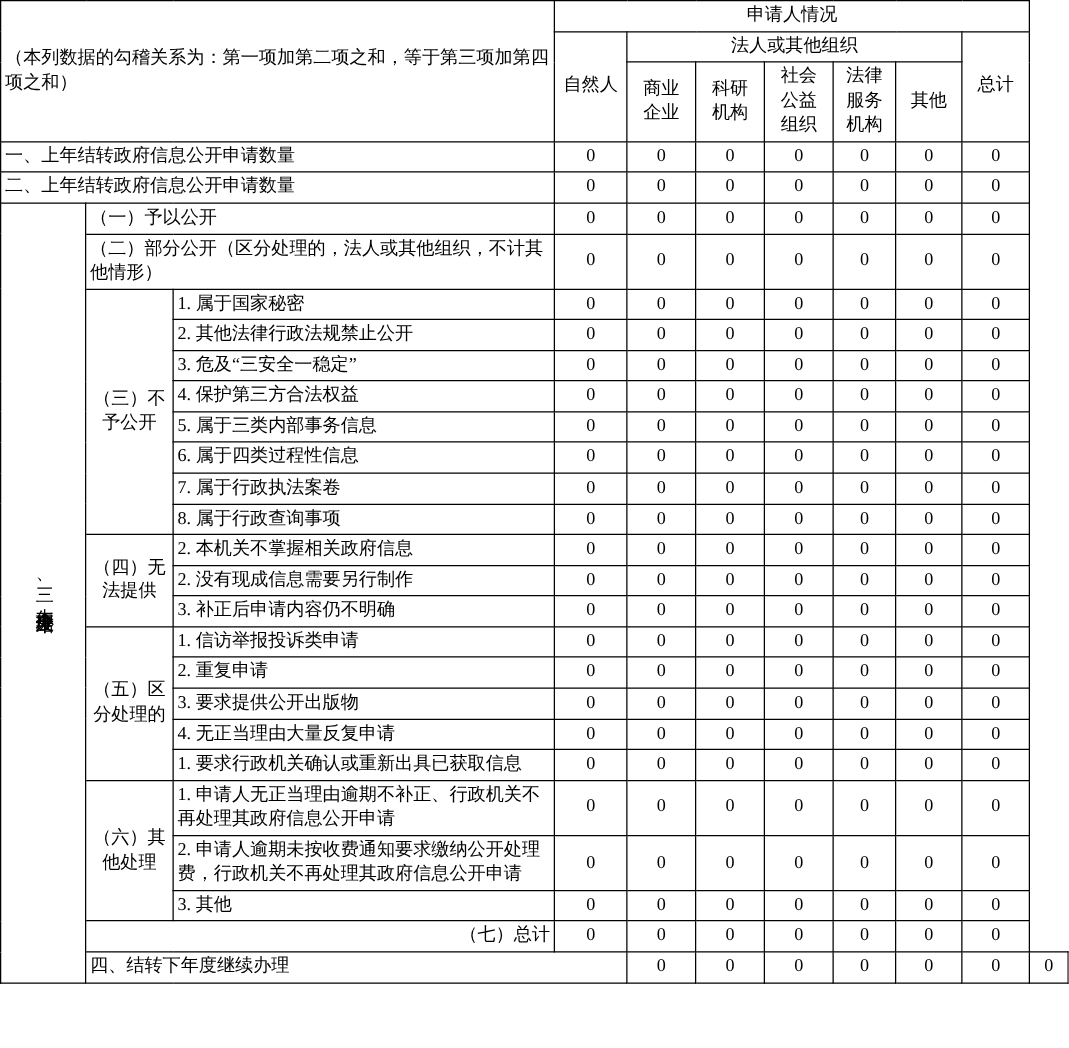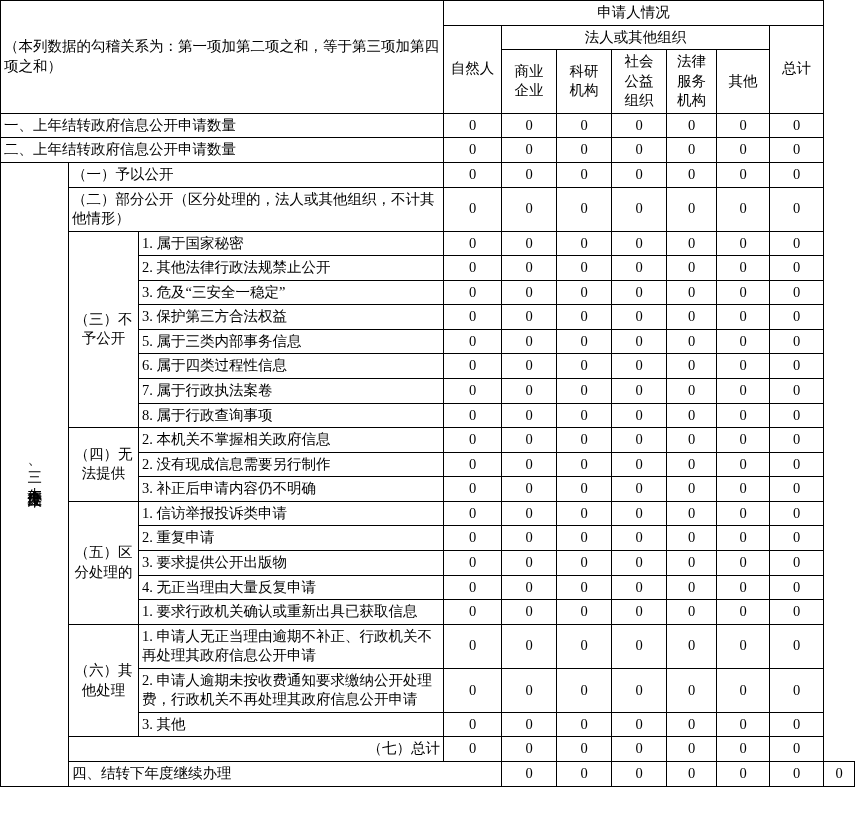--- a/index.html
+++ b/index.html
@@ -192,21 +192,21 @@
       <td class="item-label">3. 危及“三安全一稳定”</td>
       <td class="num">0</td>
       <td class="num">0</td>
       <td class="num">0</td>
       <td class="num">0</td>
       <td class="num">0</td>
       <td class="num">0</td>
       <td class="num">0</td>
     </tr>
     <tr>
-      <td class="item-label">3. 保护第三方合法权益</td>
+      <td class="item-label">4. 保护第三方合法权益</td>
       <td class="num">0</td>
       <td class="num">0</td>
       <td class="num">0</td>
       <td class="num">0</td>
       <td class="num">0</td>
       <td class="num">0</td>
       <td class="num">0</td>
     </tr>
     <tr>
       <td class="item-label">5. 属于三类内部事务信息</td>

